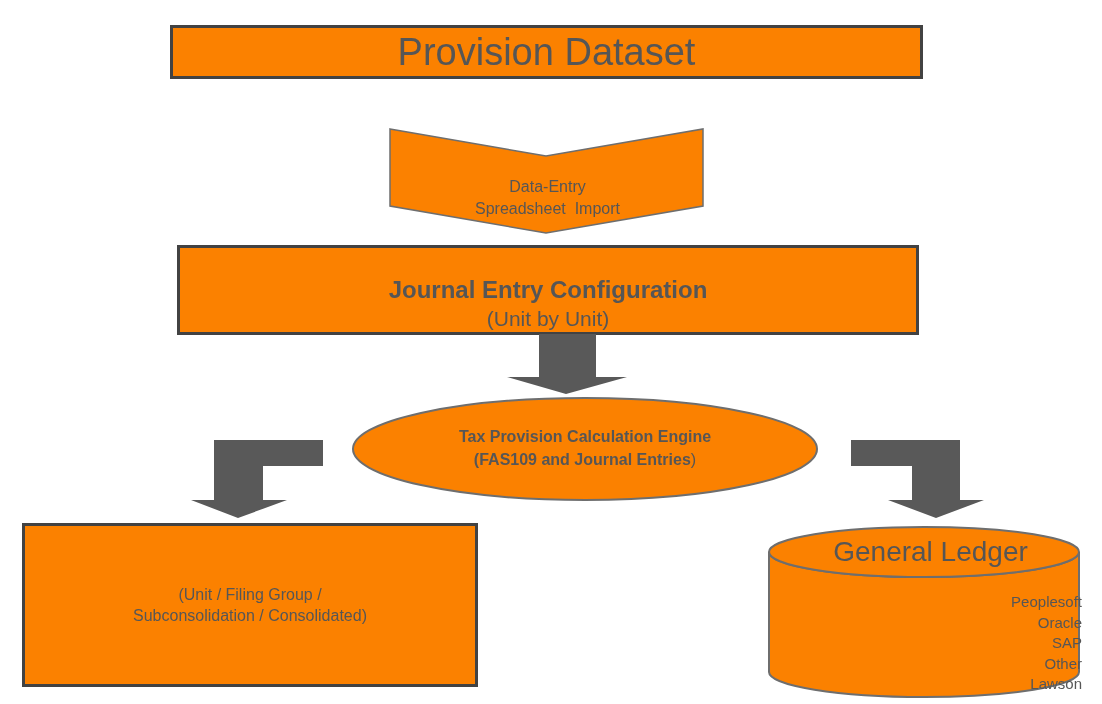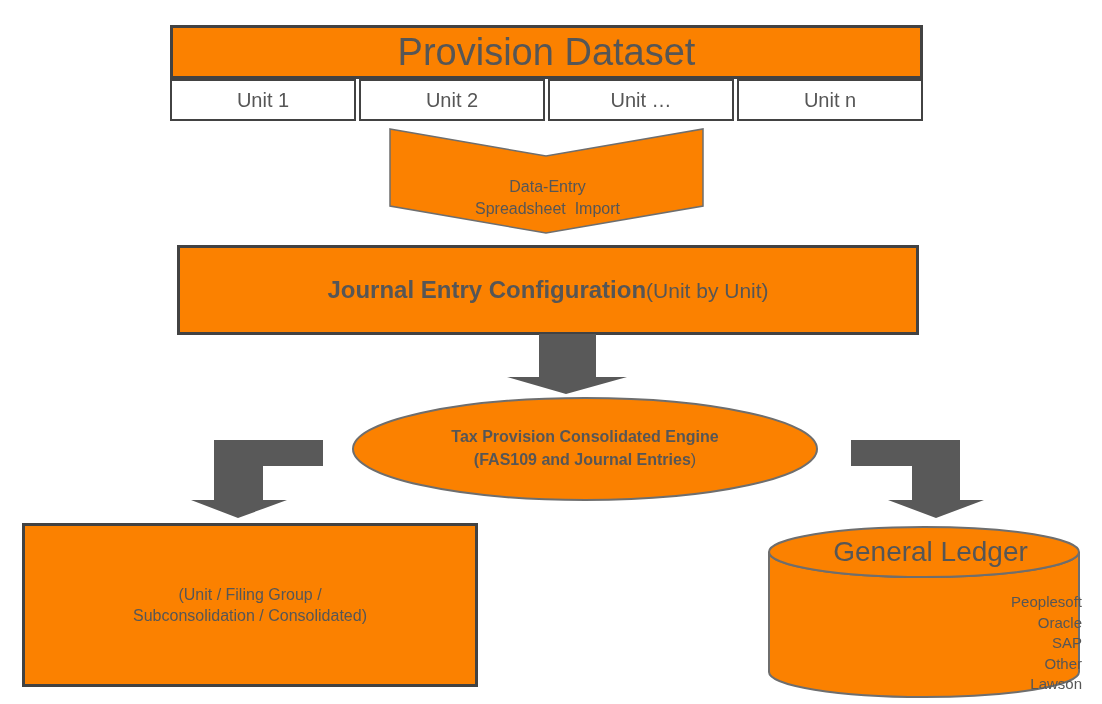--- a/index.html
+++ b/index.html
@@ -51,21 +51,21 @@
     left: 385px; top: 176px; width: 325px;
     text-align: center; font-size: 16px; line-height: 22px;
   }
   .chevron-text .pre { white-space: pre; }
 
   
   .jec-box {
     left: 177px; top: 245px; width: 742px; height: 90px;
     background: var(--orange, #FB8100);
     border: 3px solid var(--border-dark, #424242);
-    display: flex; flex-direction: row; align-items: center; justify-content: center;
+    display: flex; flex-direction: column; align-items: center; justify-content: flex-end;
   }
   .jec-box .box-title { font-size: 24px; font-weight: bold; line-height: 30px; }
   .jec-box .box-subtitle { font-size: 21px; line-height: 27px; }
 
   
   .engine-text {
     left: 350px; top: 425px; width: 470px;
     text-align: center; font-size: 16px; font-weight: bold; line-height: 23px;
   }
   .engine-text .light { font-weight: normal; }
@@ -97,26 +97,20 @@
 </style>
 </head>
 <body>
 
 <div class="canvas">
 
   <div class="abs header-box">
     <span>Provision Dataset</span>
   </div>
 
-  <div class="abs units-row">
-    <div class="unit-cell">Unit 1</div>
-    <div class="unit-cell">Unit 2</div>
-    <div class="unit-cell">Unit …</div>
-    <div class="unit-cell">Unit n</div>
-  </div>
 
   <svg class="abs" style="left:385px; top:125px;" width="325" height="115">
     <polygon class="fill-orange" stroke-width="1.5" points="5,4 161,31 318,4 318,81 161,108 5,81"></polygon>
   </svg>
   <div class="abs chevron-text">
     <div>Data-Entry</div>
     <div class="pre">Spreadsheet  Import</div>
   </div>
 
   <div class="abs jec-box">
@@ -125,21 +119,21 @@
   </div>
 
   <svg class="abs" style="left:505px; top:334px;" width="125" height="62">
     <polygon class="fill-gray" points="34,0 91,0 91,43 122,43 61,60 2,43 34,43"></polygon>
   </svg>
 
   <svg class="abs" style="left:350px; top:396px;" width="470" height="106">
     <ellipse class="fill-orange" stroke-width="2" cx="235" cy="53" rx="232" ry="51"></ellipse>
   </svg>
   <div class="abs engine-text">
-    <div>Tax Provision Consolidated Engine</div>
+    <div>Tax Provision Calculation Engine</div>
     <div><span>(FAS109 and Journal Entries</span><span class="light">)</span></div>
   </div>
 
   <svg class="abs" style="left:188px; top:438px;" width="140" height="82">
     <polygon class="fill-gray" points="26,2 135,2 135,28 75,28 75,62 99,62 50,80 3,62 26,62"></polygon>
   </svg>
 
   <svg class="abs" style="left:848px; top:438px;" width="140" height="82">
     <polygon class="fill-gray" points="112,2 3,2 3,28 64,28 64,62 40,62 88,80 136,62 112,62"></polygon>
   </svg>

